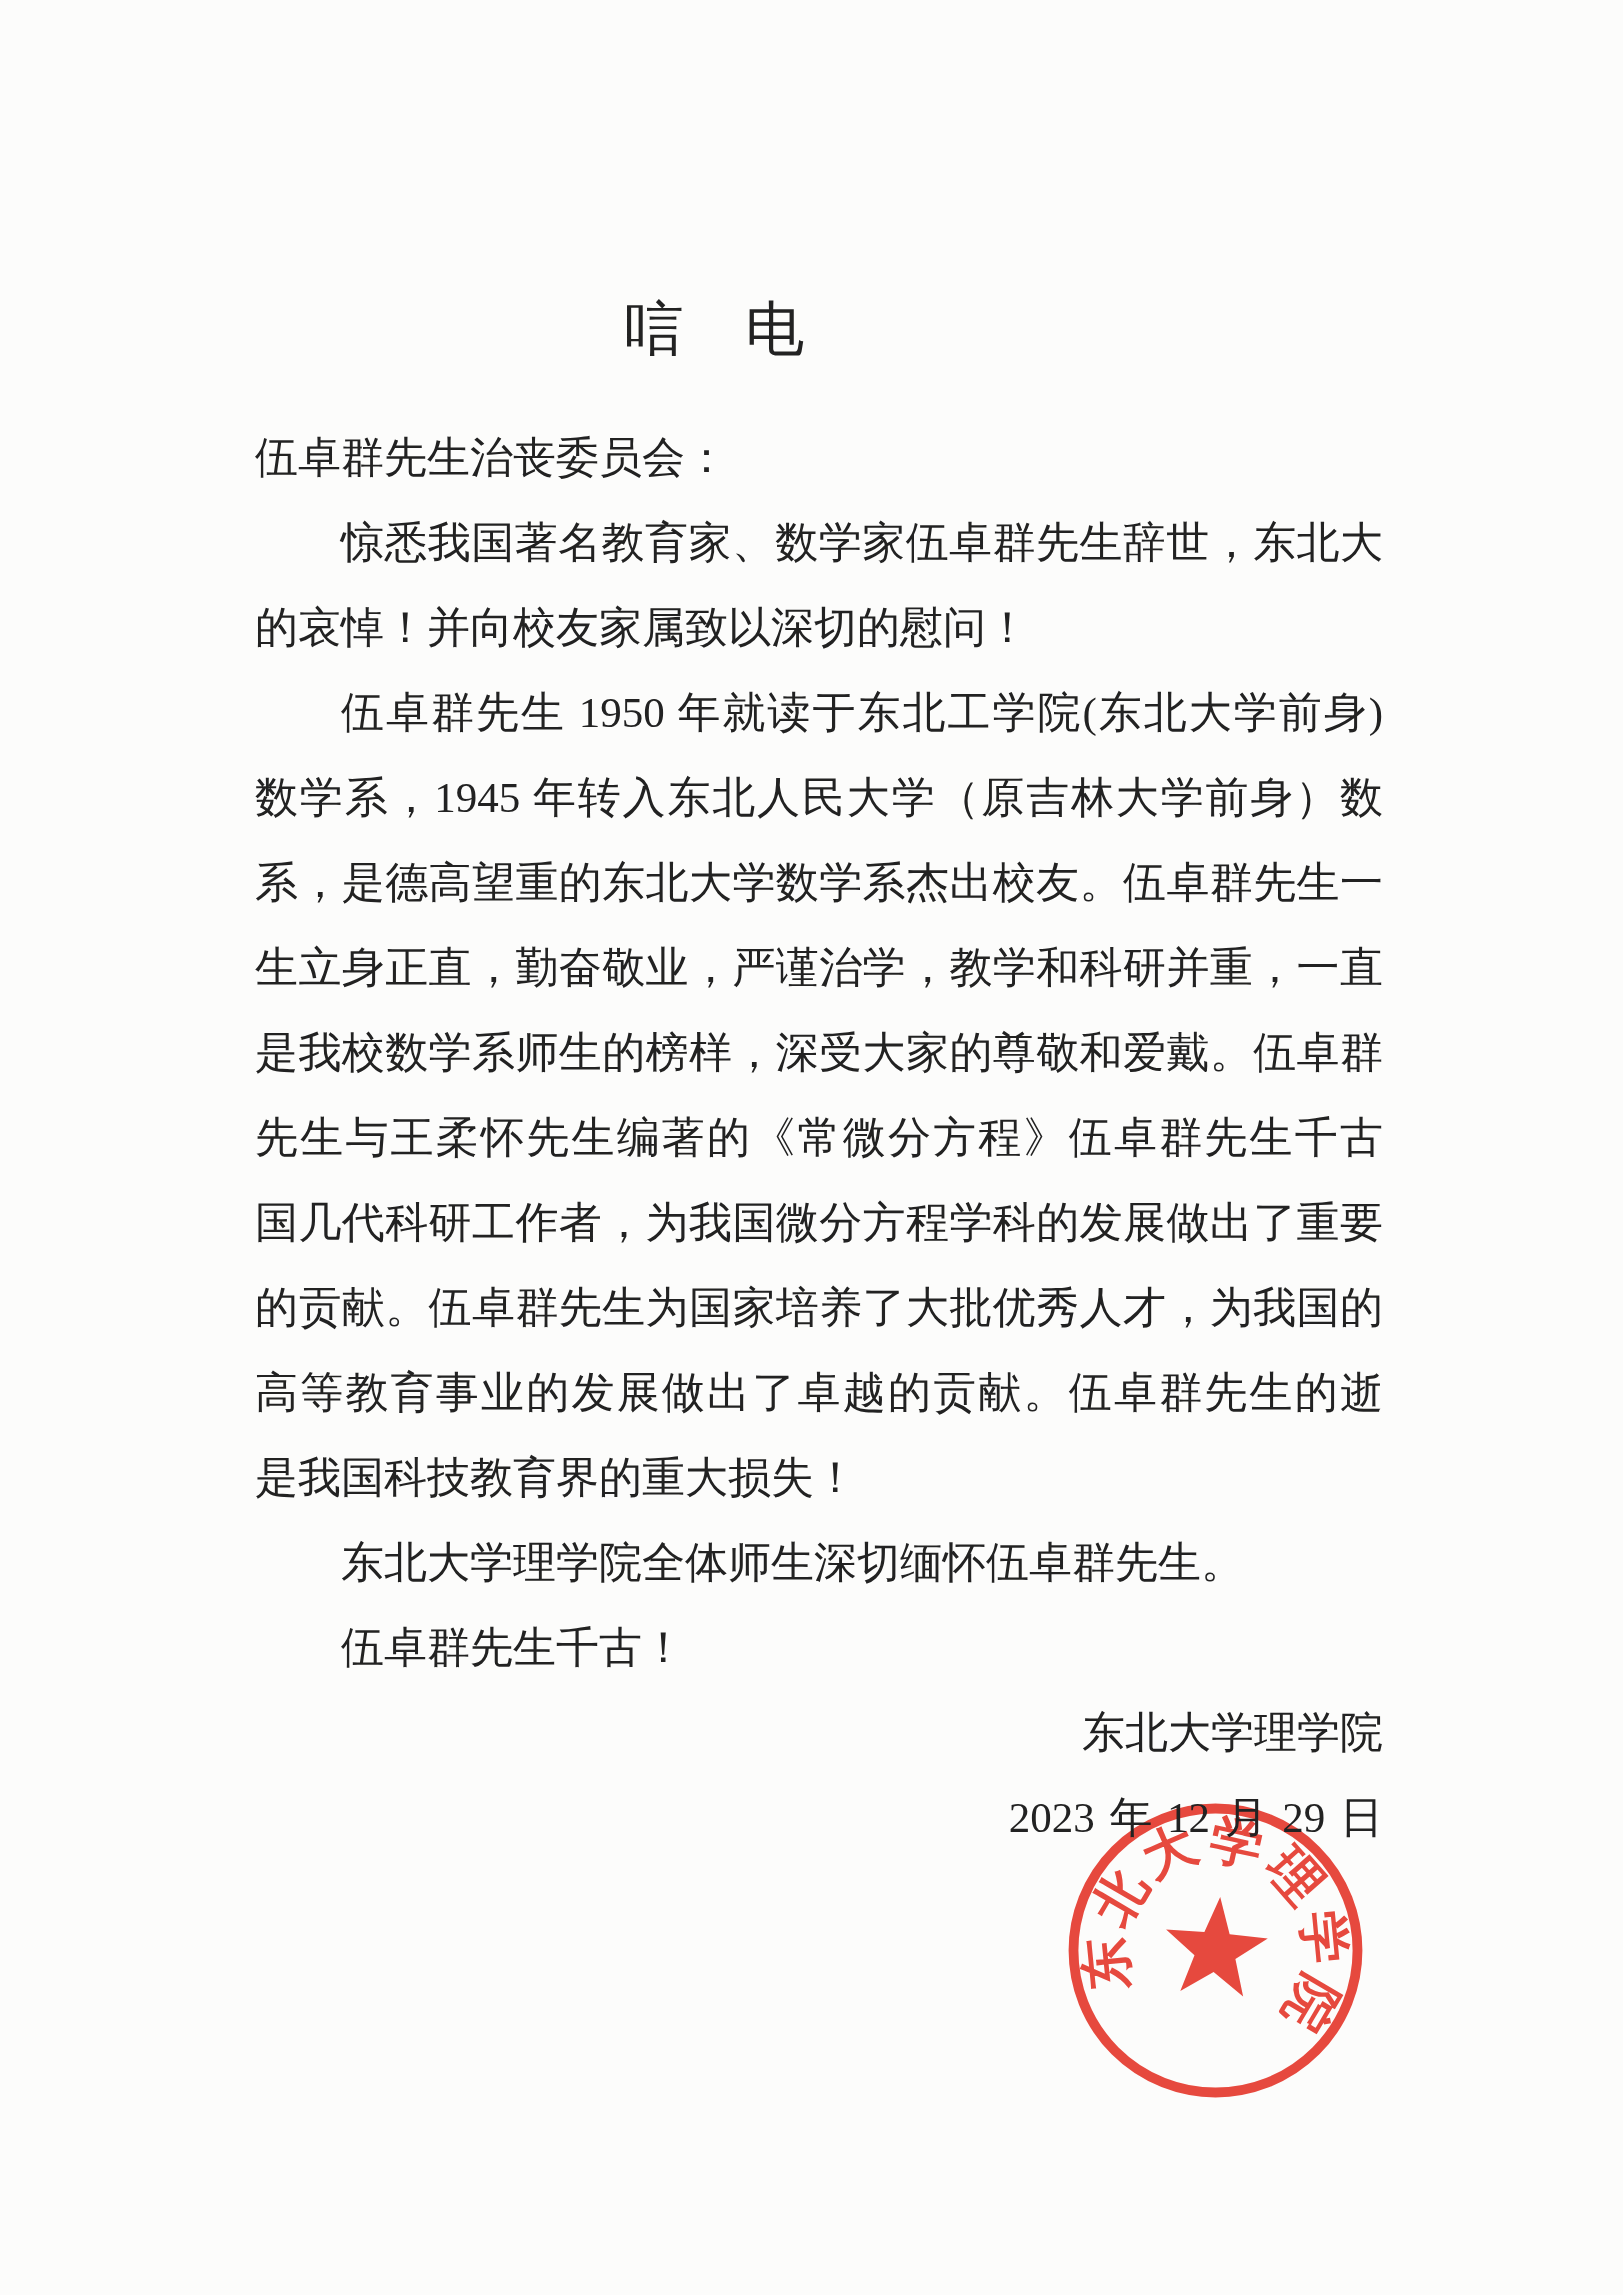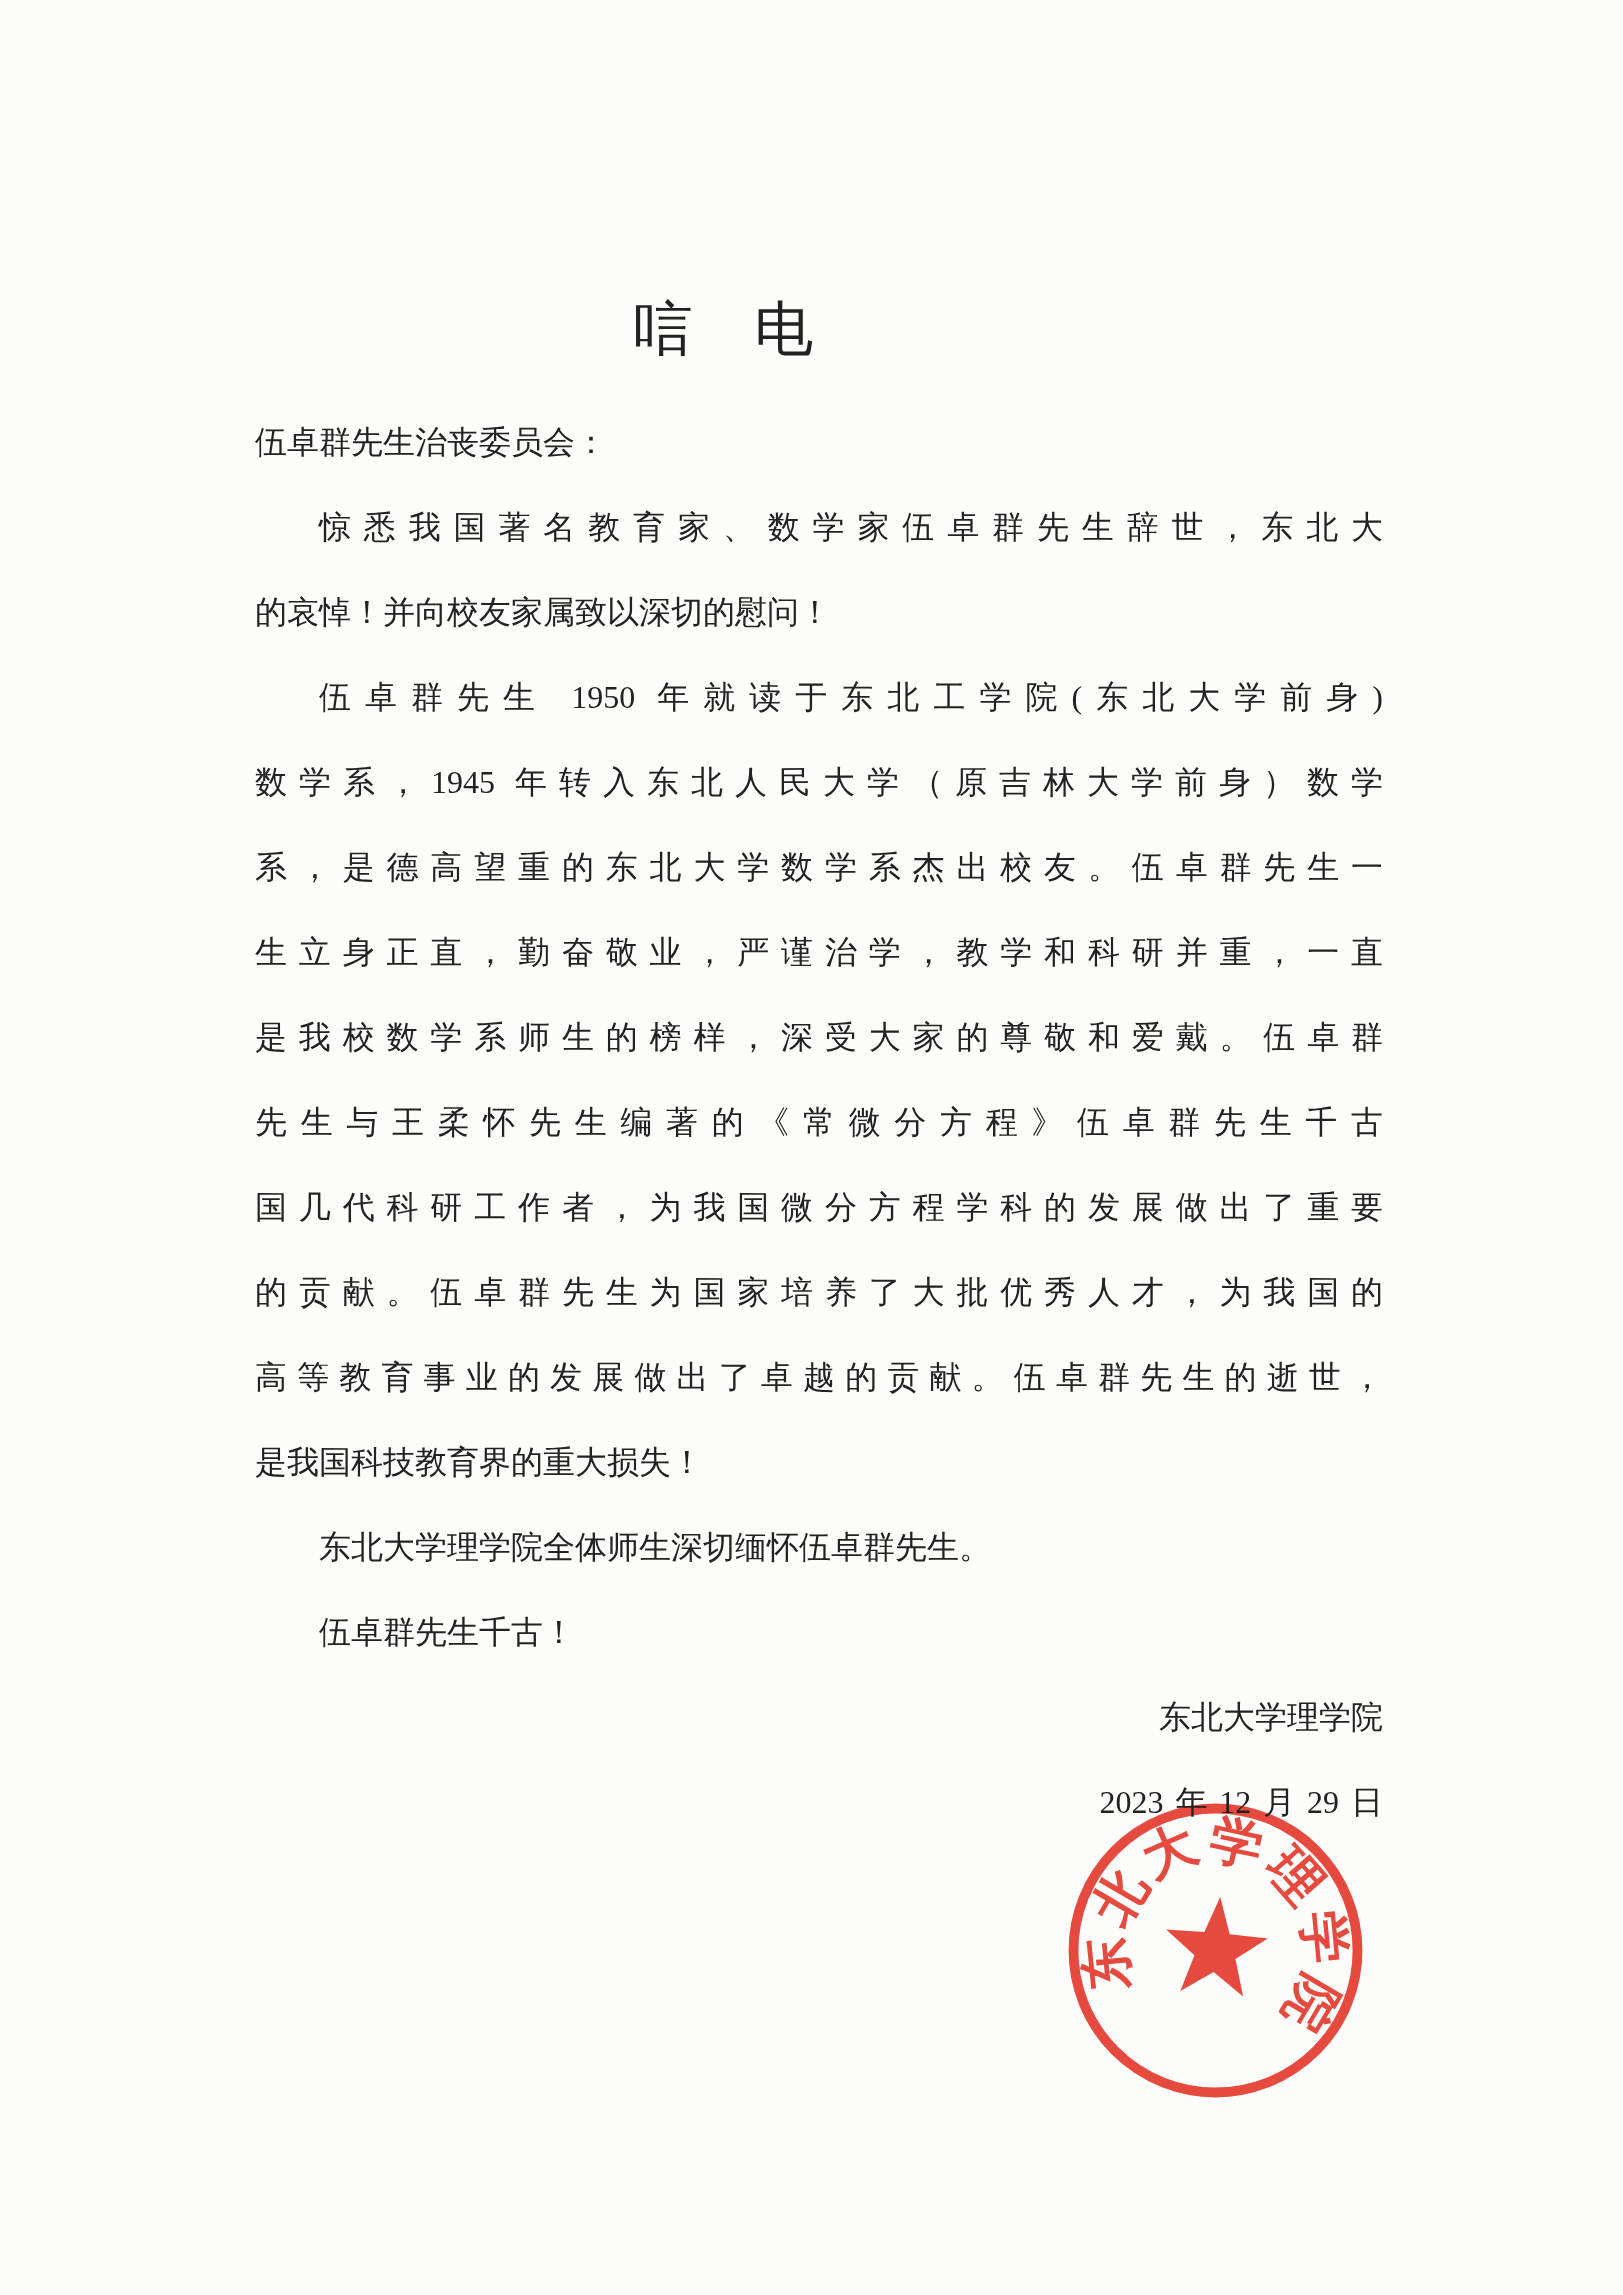--- a/index.html
+++ b/index.html
@@ -13,27 +13,26 @@
   }
   .page { position: absolute; inset: 0; }
 
   .title {
     position: absolute;
     top: 296px; left: 0; width: 1430px;
     text-align: center;
     font-size: 59px; line-height: 66px;
     letter-spacing: 1.3px;
     white-space: pre;
-    padding-left: 9px;
   }
 
   .body-text {
     position: absolute;
-    left: 255px; top: 400px; width: 1128px;
-    font-size: 32px; line-height: 85px;
+    left: 255px; top: 415px; width: 1128px;
+    font-size: 43px; line-height: 85px;
     z-index: 2;
   }
   .line { height: 85px; overflow: hidden; }
   .line.justify { text-align: justify; text-align-last: justify; }
   .line.left { text-align: left; }
   .line.indent { text-indent: 2em; }
 
   .sig-line  { height: 85px; text-align: right; overflow: hidden; }
   .date-line { height: 85px; text-align: right; overflow: hidden; word-spacing: 3.9px; }
 

